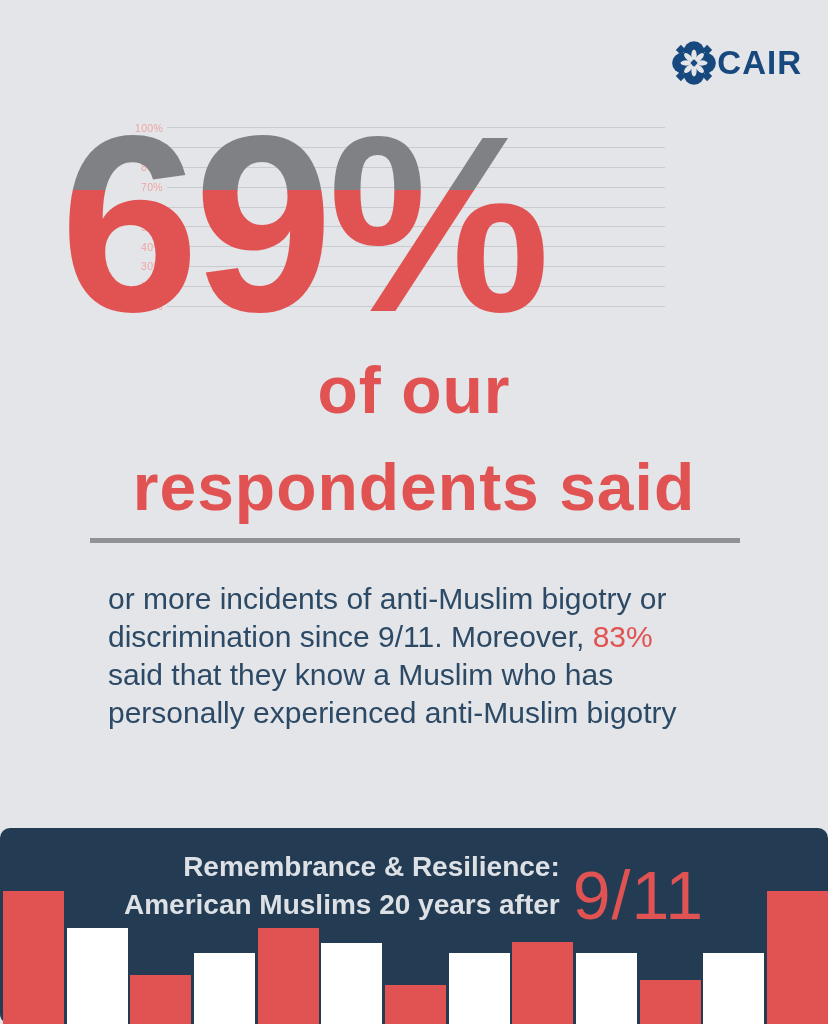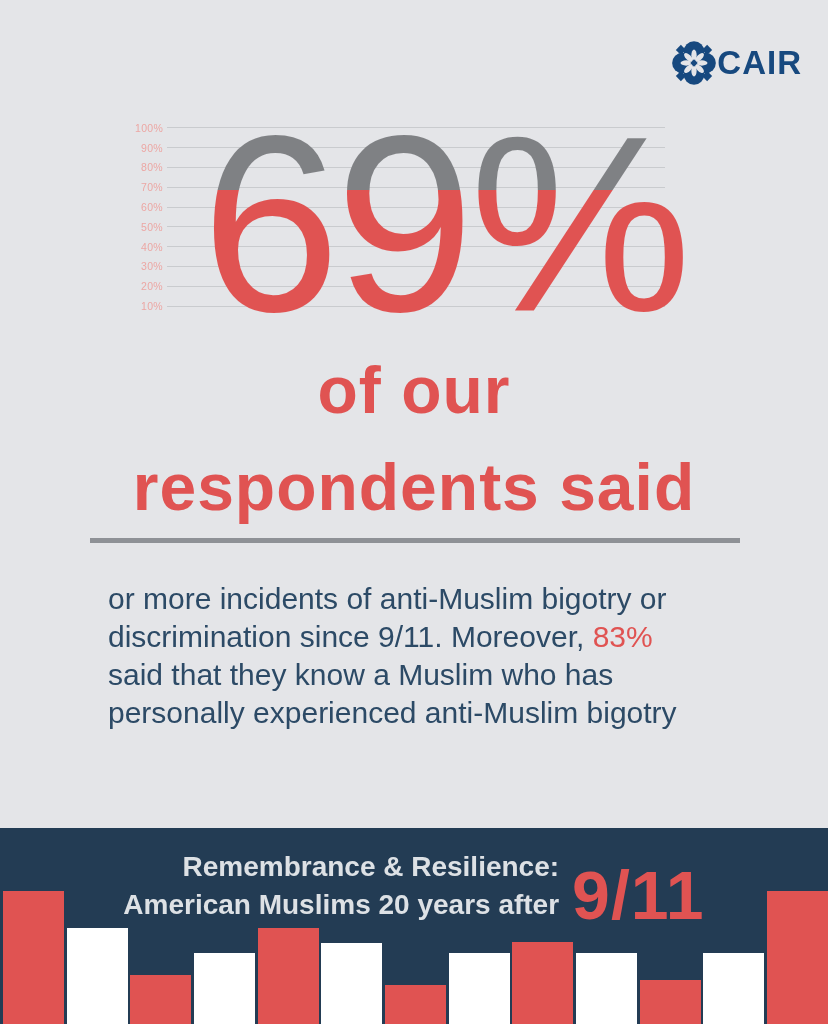--- a/index.html
+++ b/index.html
@@ -18,47 +18,47 @@
   
   .scale { position:absolute; left:135px; top:118px; width:530px; height:198px;
            display:flex; flex-direction:column; }
   .grid-row { flex:1; display:flex; align-items:center; }
   .tick-label { width:28px; text-align:right; font-size:10.5px; color:var(--tick-pink);
                 letter-spacing:0.3px; }
   .grid-line { flex:1; height:1px; background:var(--gridline); margin-left:4px; }
 
   
   .stat-value {
-    position:absolute; left:60px; right:0; top:100px; text-align:center;
-    font-size:250px; font-weight:normal; line-height:1; letter-spacing:-5px;
+    position:absolute; left:60px; right:0; top:100px; 
+    font-size:250px; font-weight:bold; line-height:1; letter-spacing:-5px;
     -webkit-background-clip:text; background-clip:text; color:transparent;
     z-index:2;
   }
   .stat-subtitle {
     position:absolute; left:0; right:0; top:342px; text-align:center;
     color:var(--red); font-weight:bold; font-size:66px; line-height:97px;
     letter-spacing:1px;
   }
 
   .divider { position:absolute; left:90px; top:538px; width:650px; height:5px;
              background:var(--divider); }
 
   
   .body-paragraph { position:absolute; left:108px; top:580px; color:var(--navy-text);
                     font-size:30px; line-height:38px; white-space:nowrap; }
   .body-paragraph .highlight { color:var(--red); }
 
   
   .banner { position:absolute; left:0; right:0; top:828px; bottom:0;
-            background:var(--navy-banner); }
+            background:var(--navy-banner);border-radius:10px; }
   .banner-content { display:flex; justify-content:center; align-items:flex-end;
                     gap:13px; padding-top:20px; }
   .banner-lines { text-align:right; color:var(--banner-text); font-weight:bold;
                   font-size:28px; line-height:38px; }
-  .banner-big { color:var(--red); font-weight:bold; font-size:68px; line-height:0.82;
+  .banner-big { color:var(--red); font-weight:normal; font-size:68px; line-height:0.82;
                 letter-spacing:1px; }
 
   
   .flag-bars { position:absolute; left:0; right:0; bottom:0; height:140px;
                display:flex; align-items:flex-end; justify-content:space-between;
                padding-left:3px; }
   .flag-bars .bar { width:61px; }
   .flag-bars .bar.red { background:var(--red); }
   .flag-bars .bar.white { background:var(--bar-white); }
 </style>

